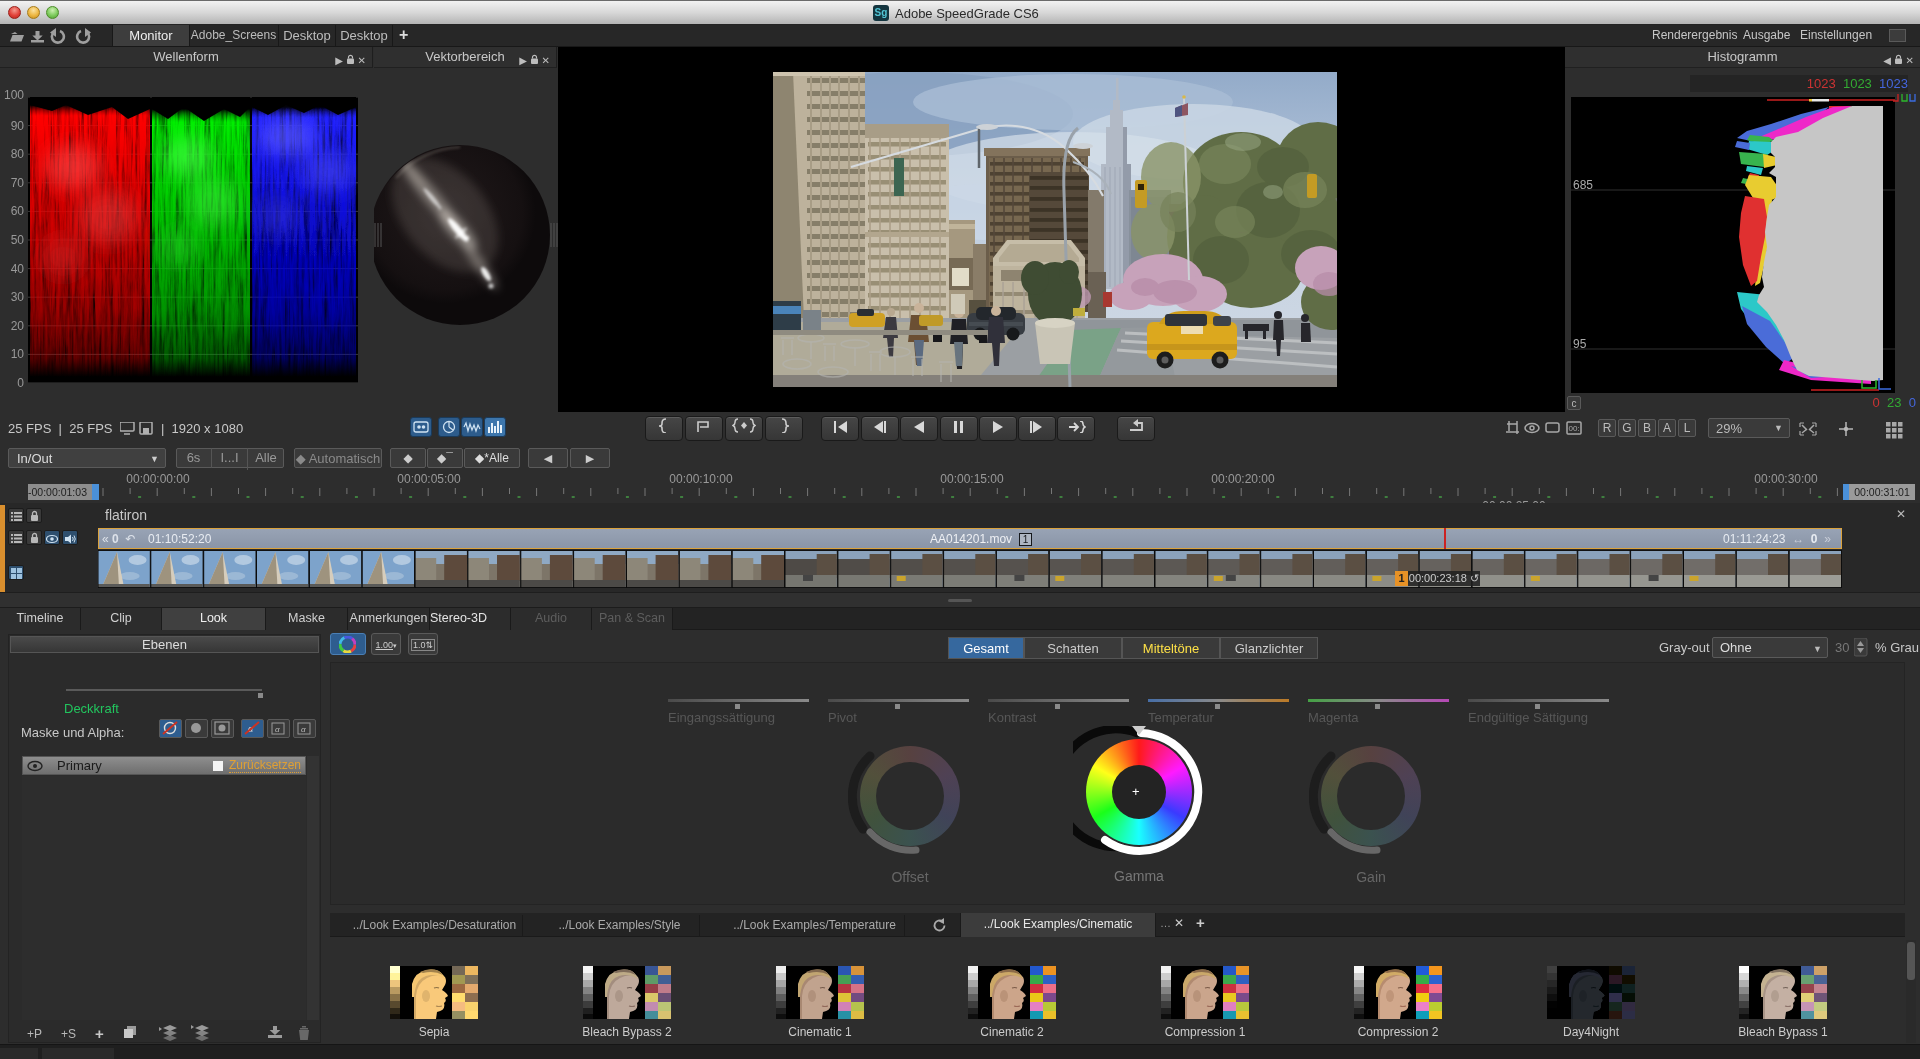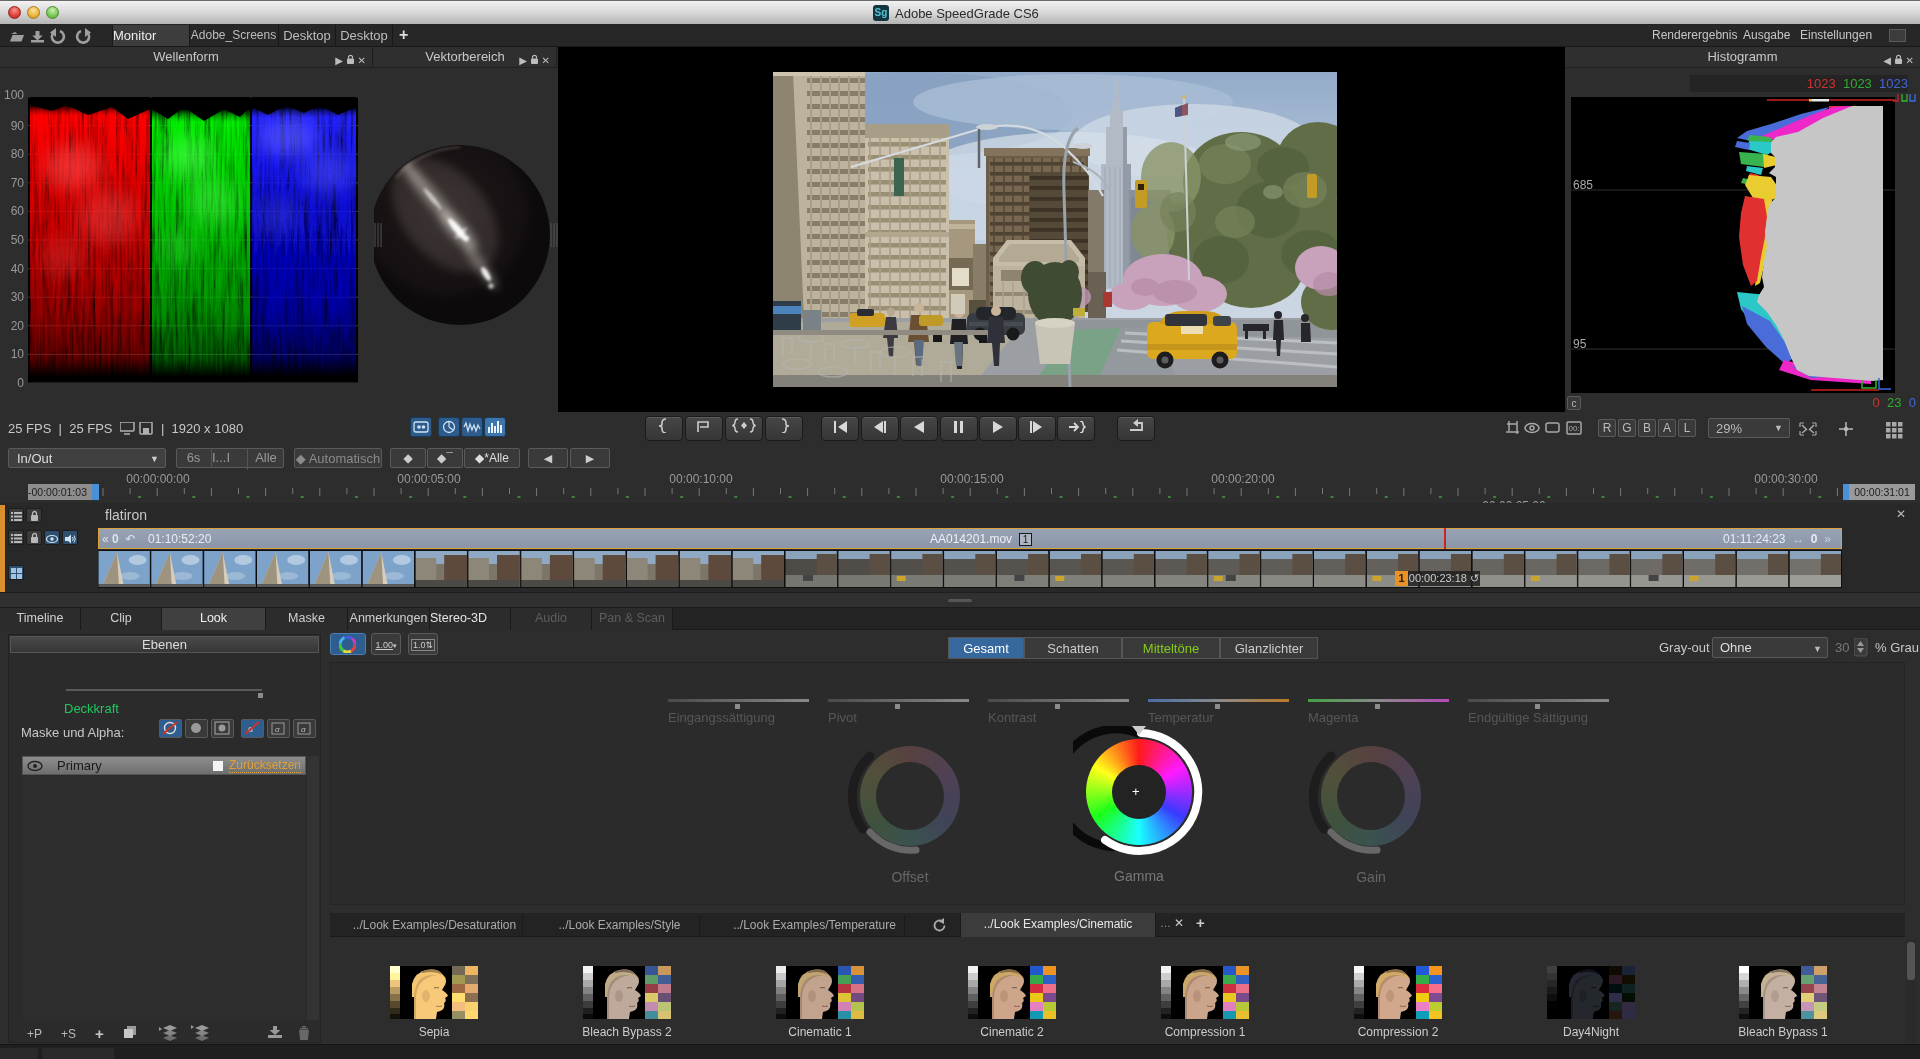--- a/index.html
+++ b/index.html
@@ -30,21 +30,21 @@
   </g>
   <g fill="none" stroke="#9f9f9f" stroke-width="2.6">
    <path d="M44,4 a6,6 0 1 0 6,-1"></path>
         <path d="M77,4 a6,6 0 1 1 -6,-1"></path>
   </g>
   <g fill="#9f9f9f">
    <polygon points="46,0 46,9 40,4.5"></polygon>
         <polygon points="75,0 75,9 81,4.5"></polygon>
   </g>
  </svg>
- <div class="abs" style="left:112px;top:0;width:76px;height:21px;background:#3d3d3d;border-left:1px solid #181818;border-right:1px solid #181818;color:#ededed;font-size:13px;line-height:21px;">Monitor</div>
+ <div class="abs" style="left:112px;top:0;width:76px;height:21px;background:#3d3d3d;border-left:1px solid #181818;border-right:1px solid #181818;color:#ededed;font-size:13px;text-align:center;line-height:21px;">Monitor</div>
  <div class="abs" style="left:189px;top:0;width:90px;height:21px;border-right:1px solid #181818;color:#bdbdbd;font-size:12px;text-align:center;line-height:21px;box-sizing:border-box;">Adobe_Screens</div>
  <div class="abs" style="left:279px;top:0;width:57px;height:21px;border-right:1px solid #181818;color:#bdbdbd;font-size:13px;text-align:center;line-height:21px;box-sizing:border-box;">Desktop</div>
  <div class="abs" style="left:336px;top:0;width:57px;height:21px;border-right:1px solid #181818;color:#bdbdbd;font-size:13px;text-align:center;line-height:21px;box-sizing:border-box;">Desktop</div>
  <div class="abs" style="left:399px;top:0;color:#ddd;font-size:16px;font-weight:bold;line-height:20px;">+</div>
  <div class="abs" style="left:1652px;top:0;color:#c6c6c6;font-size:12px;line-height:21px;">Renderergebnis</div>
  <div class="abs" style="left:1743px;top:0;color:#c6c6c6;font-size:12px;line-height:21px;">Ausgabe</div>
  <div class="abs" style="left:1800px;top:0;color:#c6c6c6;font-size:12px;line-height:21px;">Einstellungen</div>
  <div class="abs" style="left:1889px;top:4px;width:17px;height:13px;background:#3c3c3c;border:1px solid #5a5a5a;box-sizing:border-box;"></div>
 </div>
 <div class="abs" style="left:0;top:47px;width:1920px;height:365px;background:#2d2d2d;">
@@ -662,21 +662,21 @@
  <rect x="88" y="16" width="4.5" height="4.5"></rect>
         <rect x="94" y="16" width="4.5" height="4.5"></rect>
         <rect x="100" y="16" width="4.5" height="4.5"></rect>
 </g>
 </svg>
   </div>
 <div class="abs" style="left:0;top:447px;width:1920px;height:23px;background:#2d2d2d;">
     <div class="fb" style="left:8px;top:1px;width:158px;height:20px;font-size:13px;line-height:19px;text-align:left;border-radius:2px;background:#404040;"><span style="margin-left:8px;color:#ddd;">In/Out</span><span style="position:absolute;right:6px;top:1px;font-size:9px;color:#ccc;">▼</span></div>
     <div class="fb" style="left:176px;top:1px;width:108px;height:20px;border-radius:2px;"></div>
     <div class="abs" style="left:176px;top:1px;width:36px;height:20px;color:#999;font-size:13px;text-align:center;line-height:20px;border-right:1px solid #555;box-sizing:border-box;">6s</div>
-    <div class="abs" style="left:212px;top:1px;width:36px;height:24px;color:#999;font-size:13px;text-align:left;line-height:20px;border-right:1px solid #555;box-sizing:border-box;">I...I</div>
+    <div class="abs" style="left:212px;top:1px;width:36px;height:24px;color:#999;font-size:13px;text-align:center;line-height:20px;border-right:1px solid #555;box-sizing:border-box;">I...I</div>
     <div class="abs" style="left:248px;top:1px;width:36px;height:20px;color:#999;font-size:13px;text-align:center;line-height:20px;">Alle</div>
     <div class="fb" style="left:294px;top:1px;width:88px;height:20px;font-size:13px;line-height:19px;color:#8a8a8a;border-radius:2px;">◆ Automatisch</div>
     <div class="fb" style="left:390px;top:1px;width:36px;height:20px;font-size:12px;line-height:18px;color:#ccc;border-radius:2px;">◆</div>
     <div class="fb" style="left:427px;top:1px;width:36px;height:20px;font-size:12px;line-height:18px;color:#ccc;border-radius:2px;">◆¯</div>
     <div class="fb" style="left:464px;top:1px;width:56px;height:20px;font-size:12px;line-height:18px;color:#ddd;border-radius:2px;">◆*Alle</div>
     <div class="fb" style="left:528px;top:1px;width:40px;height:20px;font-size:11px;line-height:19px;color:#ccc;border-radius:2px;">◀</div>
     <div class="fb" style="left:570px;top:1px;width:40px;height:20px;font-size:11px;line-height:19px;color:#ccc;border-radius:2px;">▶</div>
   </div>
 <div class="abs" style="left:0;top:470px;width:1920px;height:33px;background:#2d2d2d;">
     <div class="abs" style="left:118px;top:2px;width:80px;text-align:center;color:#999;font-size:12px;">00:00:00:00</div>
@@ -1137,21 +1137,21 @@
 <circle cx="8.5" cy="8.5" r="7.5" fill="none" stroke="#40b8e8" stroke-width="3" stroke-dasharray="0.1 24 8 40"></circle>
 <circle cx="8.5" cy="8.5" r="7.5" fill="none" stroke="#4858e0" stroke-width="3" stroke-dasharray="0.1 32 8 40"></circle>
 <circle cx="8.5" cy="8.5" r="7.5" fill="none" stroke="#c040c0" stroke-width="3" stroke-dasharray="0.1 40 8 40"></circle>
 <circle cx="8.5" cy="8.5" r="4" fill="#2e5d8f"></circle>
 </svg>
     </div>
     <div class="fb" style="left:371px;top:3px;width:30px;height:22px;border-radius:3px;"><span style="font-size:9px;color:#ccc;text-decoration:underline;">1.00</span><span style="font-size:7px;color:#ccc;">▾</span></div>
     <div class="fb" style="left:408px;top:3px;width:30px;height:22px;border-radius:3px;"><span style="font-size:9px;color:#ccc;border:1px solid #888;padding:0 1px;">1.0⇅</span></div>
     <div class="abs" style="left:948px;top:7px;width:76px;height:22px;background:#36689e;border:1px solid #555;color:#fff;font-size:13px;text-align:center;line-height:21px;box-sizing:border-box;">Gesamt</div>
     <div class="abs" style="left:1024px;top:7px;width:98px;height:22px;background:#3a3a3a;border:1px solid #555;color:#ccc;font-size:13px;text-align:center;line-height:21px;box-sizing:border-box;">Schatten</div>
-    <div class="abs" style="left:1122px;top:7px;width:98px;height:22px;background:#3a3a3a;border:1px solid #555;color:#84cc16;font-size:13px;text-align:center;line-height:21px;box-sizing:border-box;">Mitteltöne</div>
+    <div class="abs" style="left:1122px;top:7px;width:98px;height:22px;background:#3a3a3a;border:1px solid #555;color:#fde047;font-size:13px;text-align:center;line-height:21px;box-sizing:border-box;">Mitteltöne</div>
     <div class="abs" style="left:1220px;top:7px;width:98px;height:22px;background:#3a3a3a;border:1px solid #555;color:#ccc;font-size:13px;text-align:center;line-height:21px;box-sizing:border-box;">Glanzlichter</div>
     <div class="abs" style="left:1659px;top:10px;color:#c8c8c8;font-size:13px;">Gray-out</div>
     <div class="fb" style="left:1712px;top:7px;width:116px;height:21px;font-size:13px;line-height:20px;text-align:left;border-radius:2px;"><span style="margin-left:7px;color:#ddd;">Ohne</span><span style="position:absolute;right:5px;top:1px;font-size:9px;">▼</span></div>
     <div class="abs" style="left:1835px;top:10px;color:#777;font-size:13px;">30</div>
     <svg class="abs" style="left:1854px;top:8px;" width="14" height="19">
       <rect x="0" y="0" width="13" height="18" rx="2" fill="#3a3a3a" stroke="#555"></rect>
       <polygon points="6.5,3 10,8 3,8" fill="#999"></polygon>
       <polygon points="6.5,15 10,10 3,10" fill="#999"></polygon>
     </svg>
     <div class="abs" style="left:1875px;top:10px;color:#c8c8c8;font-size:13px;">% Grau</div>

